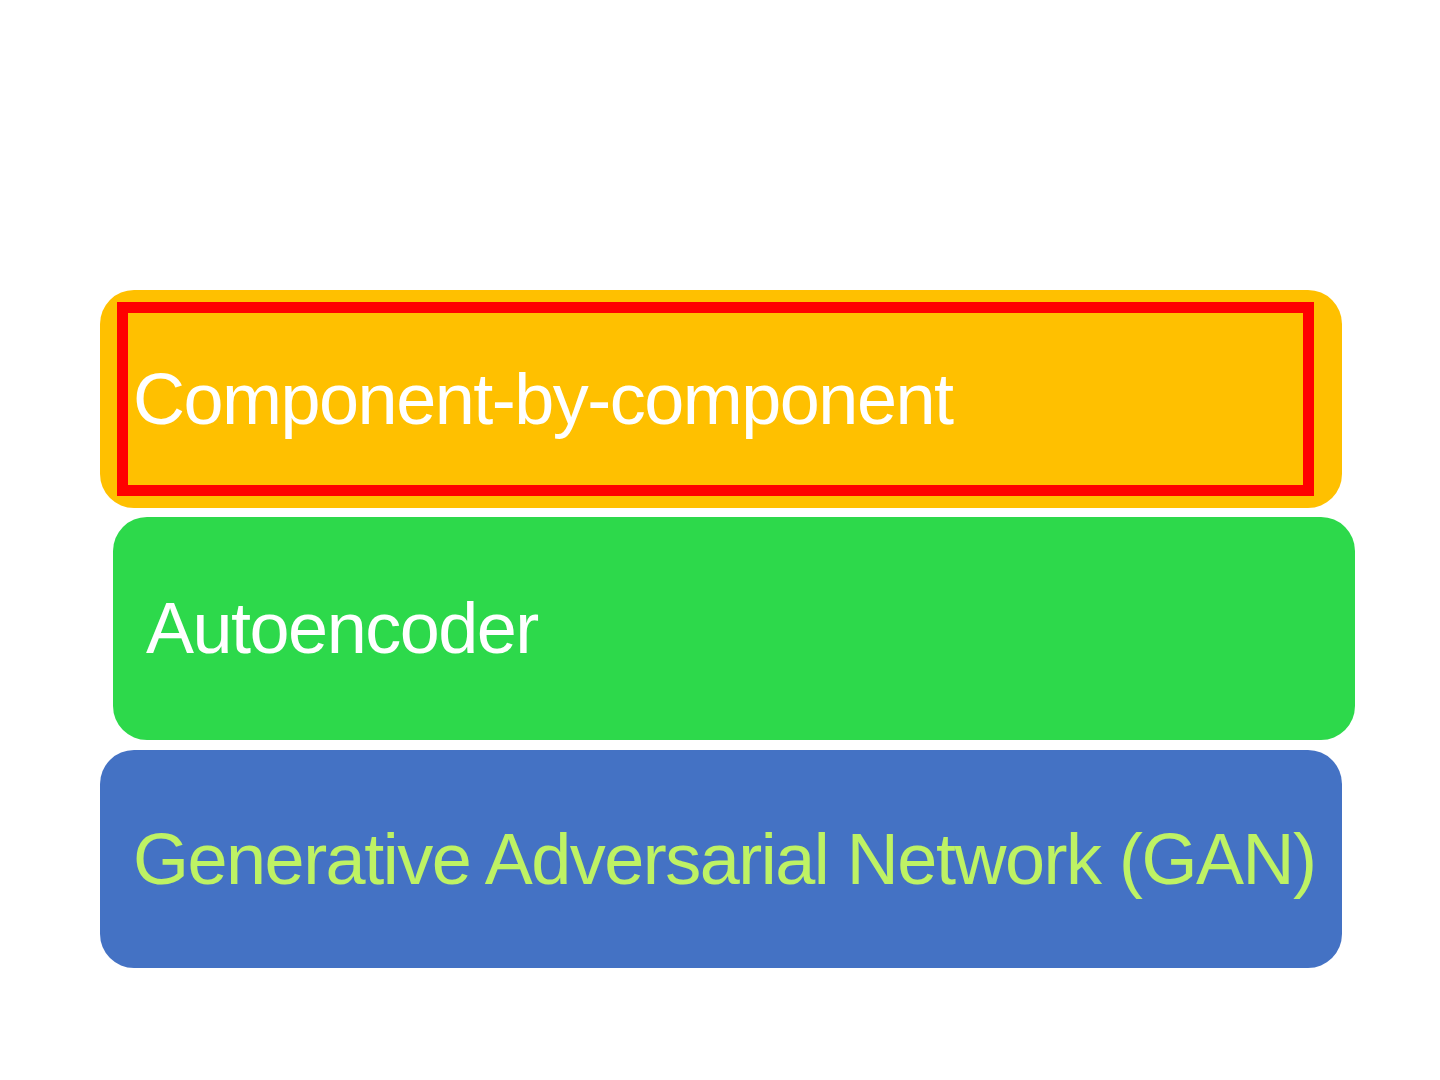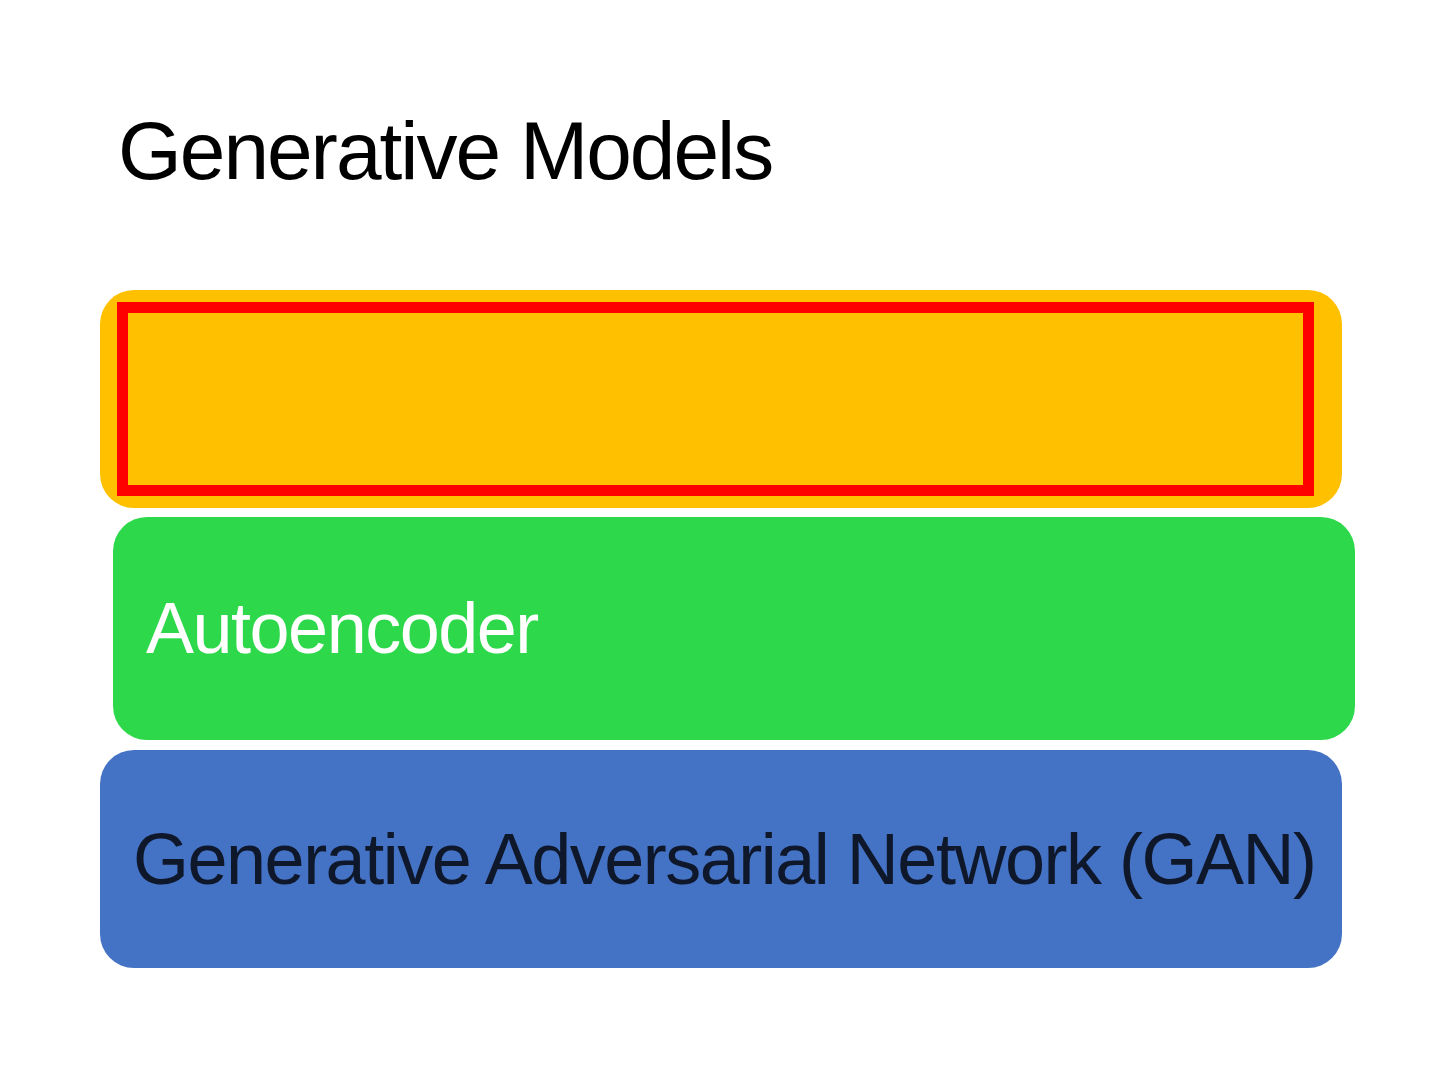--- a/index.html
+++ b/index.html
@@ -58,27 +58,27 @@
     bottom: 12px;
     border: 11px solid #ff0000;
     background: transparent;
   }
 </style>
 </head>
 <body>
 
 <div class="slide">
 
-  <h1 class="title">Generative Models</h1>
 
   <div class="box box-1" style="background-color: rgb(255, 192, 0);">
     <div class="highlight-rect" style="border-color: rgb(255, 0, 0);"></div>
+    <span class="box-label" style="color: rgb(255, 255, 255);">Component-by-component</span>
   </div>
 
   <div class="box box-2" style="background-color: rgb(45, 217, 75); margin-left: 13px;">
     <span class="box-label" style="color: rgb(255, 255, 255);">Autoencoder</span>
   </div>
 
   <div class="box box-3" style="background-color: rgb(68, 114, 196);">
-    <span class="box-label" style="color: #0f172a;">Generative Adversarial Network (GAN)</span>
+    <span class="box-label" style="color: #bef264;">Generative Adversarial Network (GAN)</span>
   </div>
 
 </div>
 
 </body></html>

